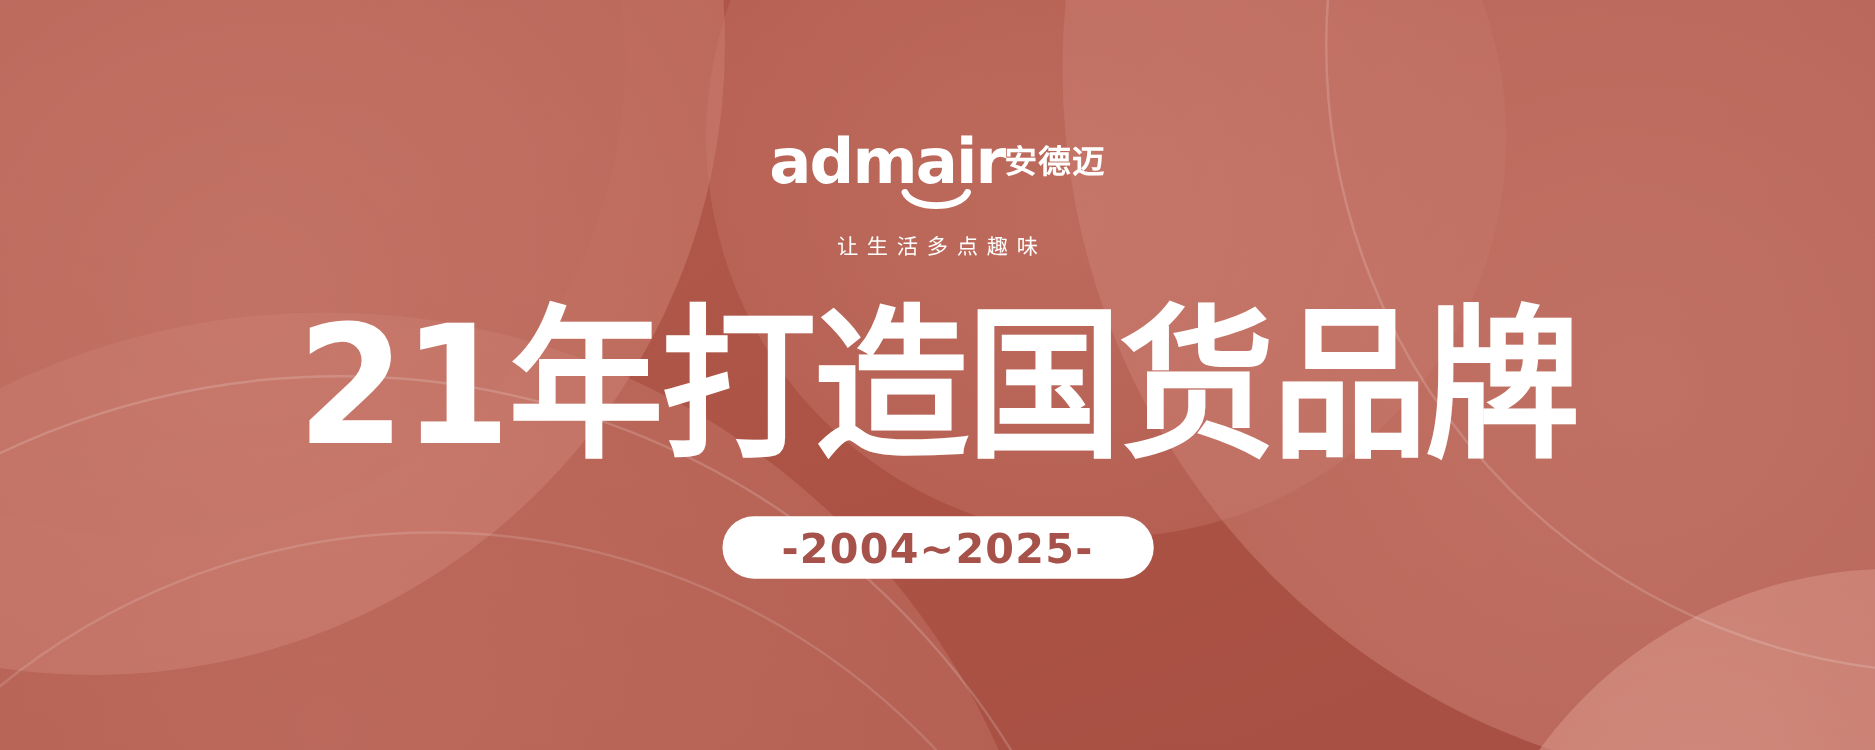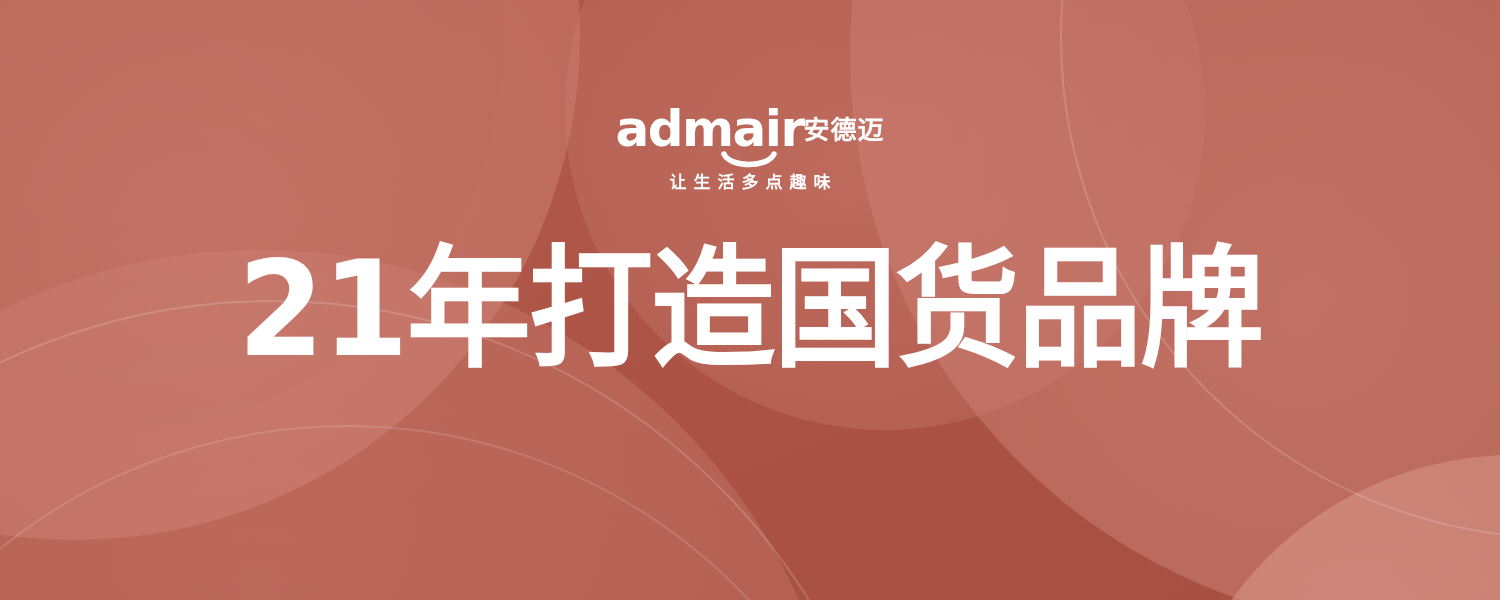--- a/index.html
+++ b/index.html
@@ -162,24 +162,24 @@
     font-family: "DejaVu Sans", "Liberation Sans", sans-serif;
     font-size: 26px;
     font-weight: 700;
     color: #ffffff;
     letter-spacing: 1px;
     line-height: 1;
     position: relative;
     top: 1px;
   }
   .tagline {
-    margin-top: 20px;
+    margin-top: 36px;
     font-family: "DejaVu Sans", "Liberation Sans", sans-serif;
     font-size: 17px;
-    font-weight: 700;
+    font-weight: 400;
     color: #ffffff;
     letter-spacing: 7px;
     text-indent: 7px;
     line-height: 1;
   }
 
   
   .headline {
     position: absolute;
     left: 0;
@@ -252,15 +252,18 @@
             <path d="M3 3 C 9 17, 47 17, 53 3" fill="none" stroke="#ffffff" stroke-width="5.5" stroke-linecap="round"></path>
           </svg>
         </span>
         <span class="logo-cn">安德迈</span>
       </div>
       <div class="tagline">让生活多点趣味</div>
     </div>
 
     <div class="headline">21年打造国货品牌</div>
 
+    <div class="badge-wrap">
+      <span class="badge">-2004~2025-</span>
+    </div>
 
   </div>
 </div>
 
 </body></html>

